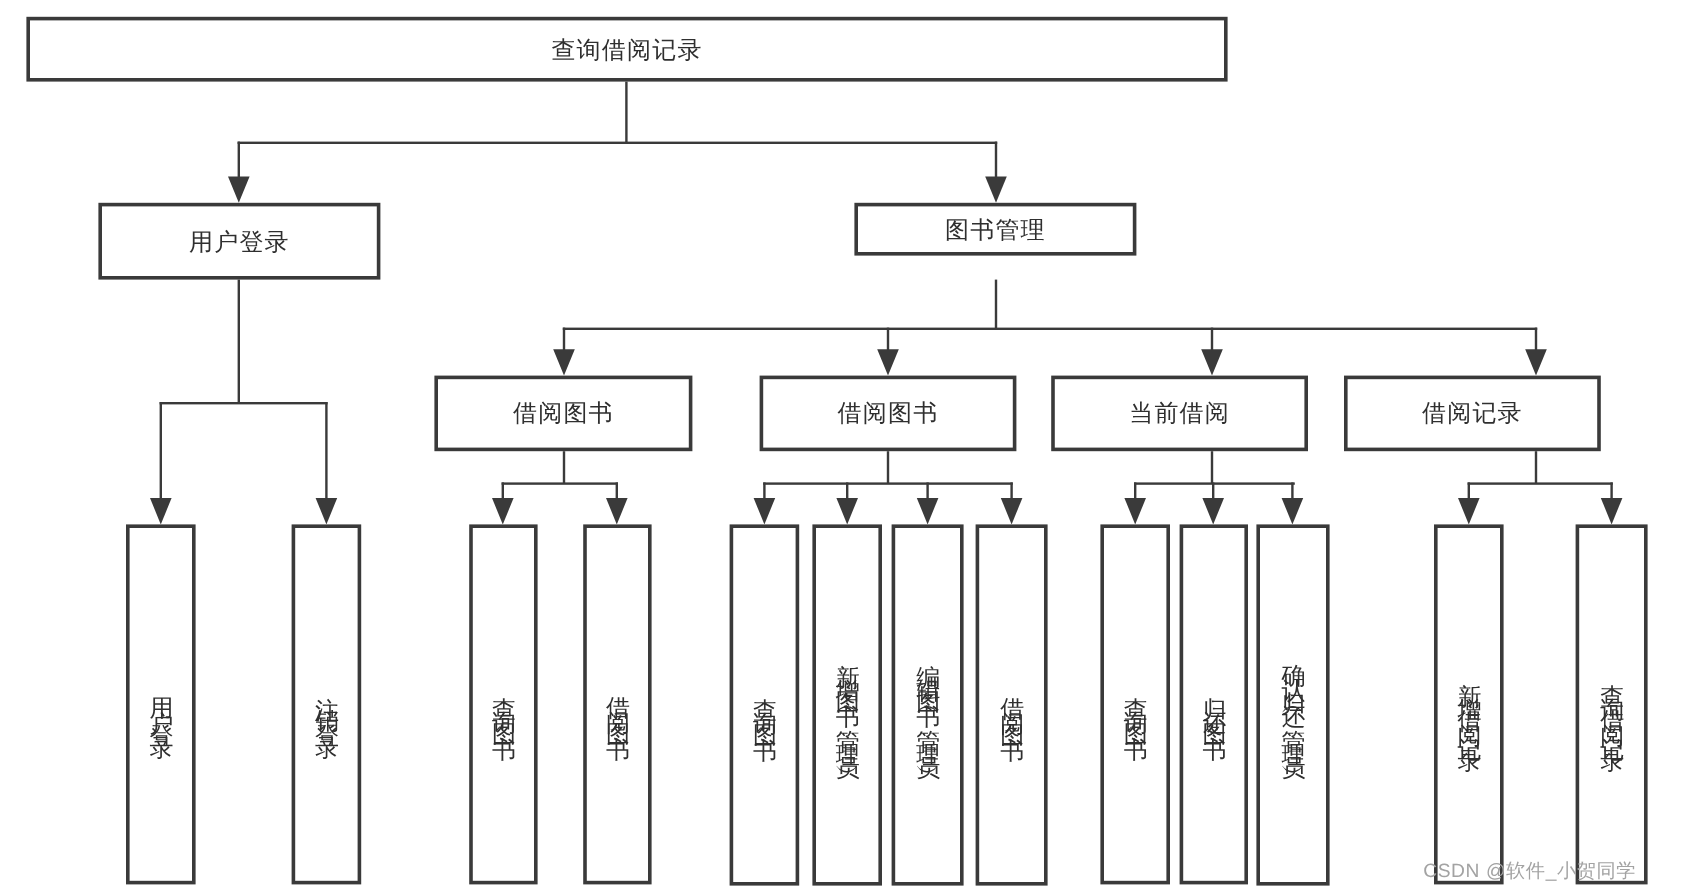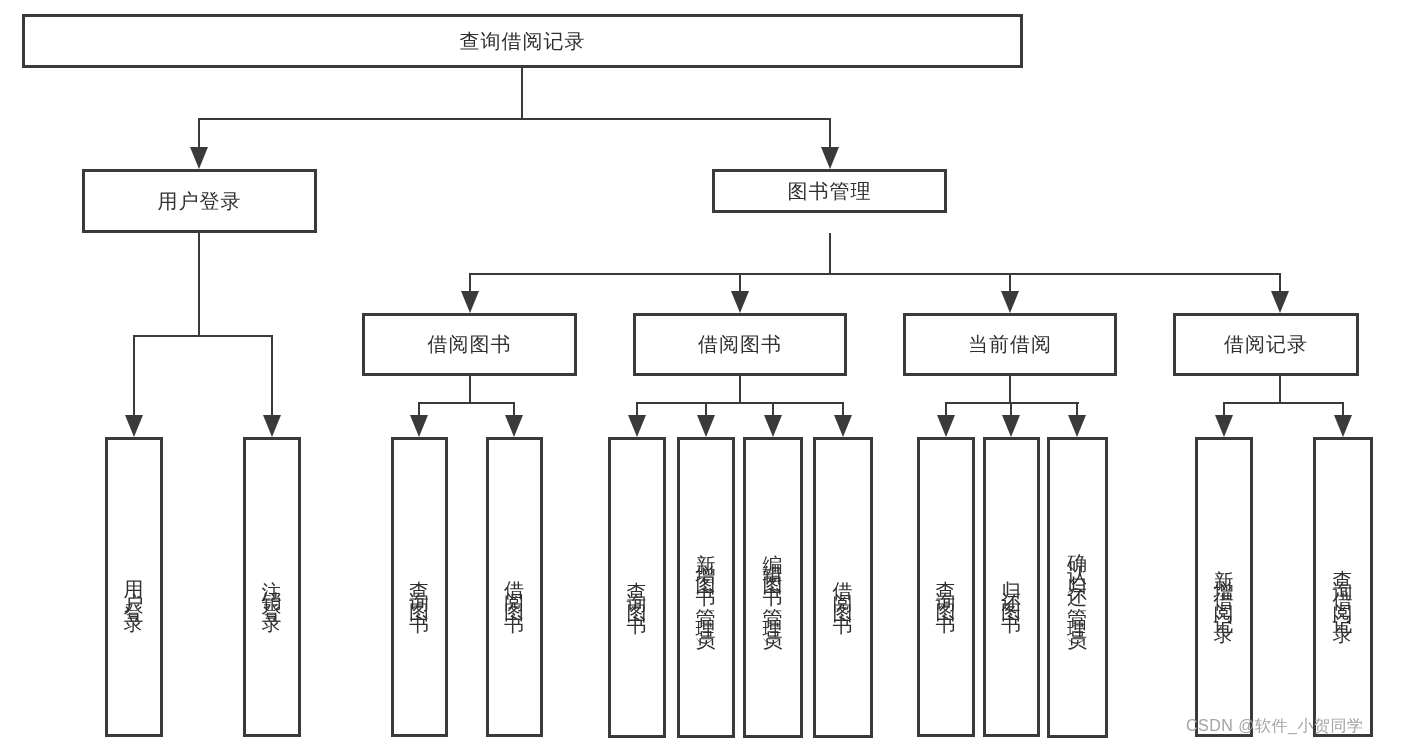--- a/index.html
+++ b/index.html
@@ -70,24 +70,24 @@
   <div class="arr" style="left:1001px; top:291px;"></div>
   <div class="vl" style="left:1279px; top:273px; height:20px;"></div>
   <div class="arr" style="left:1271px; top:291px;"></div>
 
   <div class="box" style="left:362px; top:313px; width:215px; height:63px;">
     <span>借阅图书</span>
   </div>
   <div class="box" style="left:633px; top:313px; width:214px; height:63px;">
     <span>借阅图书</span>
   </div>
-  <div class="box" style="left:903px; top:313px; width:214px; height:63px;">
+  <div class="box" style="left:876px; top:313px; width:214px; height:63px;">
     <span>当前借阅</span>
   </div>
-  <div class="box" style="left:1173px; top:313px; width:186px; height:63px;">
+  <div class="box" style="left:1120px; top:313px; width:214px; height:63px;">
     <span>借阅记录</span>
   </div>
 
   <div class="vl" style="left:469px; top:376px; height:27px;"></div>
   <div class="vl" style="left:739px; top:376px; height:27px;"></div>
   <div class="vl" style="left:1009px; top:376px; height:27px;"></div>
   <div class="vl" style="left:1279px; top:376px; height:27px;"></div>
 
   <div class="hl" style="left:418px; top:402px; width:97px;"></div>
   <div class="hl" style="left:636px; top:402px; width:208px;"></div>

